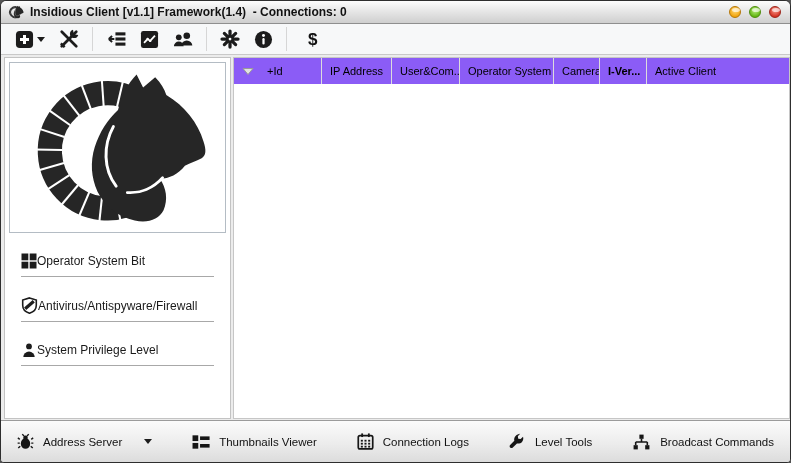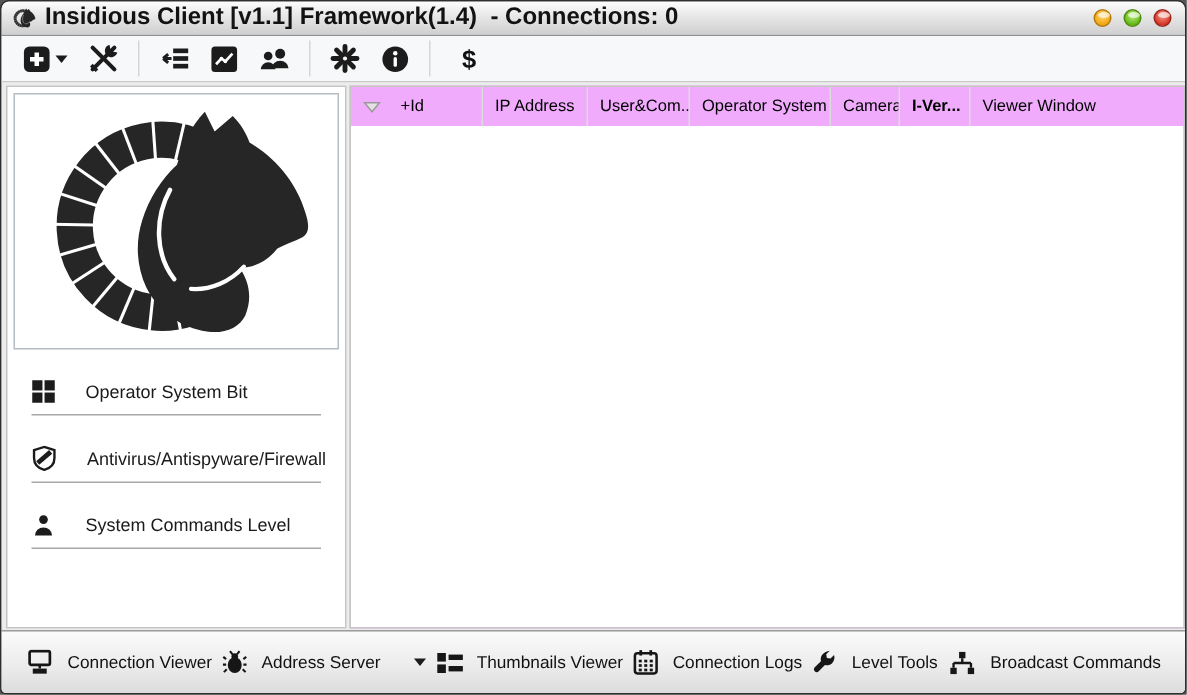--- a/index.html
+++ b/index.html
@@ -14,21 +14,21 @@
 
   
   .titlebar{
     height:23px; display:flex; align-items:center; gap:6px;
     padding:0 9px 0 7px;
     background:linear-gradient(#fdfdfd,#e7e7e7 45%,#cfcfcf);
     border-bottom:1px solid #8f8f8f;
     border-radius:5px 5px 0 0;
   }
   .title-icon{ width:16px; height:14px; flex:0 0 auto; }
-  .title-text{ font-size:16px; font-weight:bold; color:#121212; white-space:pre; }
+  .title-text{ font-size:12px; font-weight:bold; color:#121212; white-space:pre; }
   .win-controls{ margin-left:auto; display:flex; gap:8px; align-items:center; }
   .wc{ width:12px; height:12px; border-radius:50%; position:relative; }
   .wc::after{ content:""; position:absolute; left:2px; top:1px; width:8px; height:4px;
               border-radius:50%; background:rgba(255,255,255,.65); }
   .wc.min{ background:radial-gradient(circle at 50% 35%, #ffd97a, #f0a30a 75%); border:1px solid #b57708; }
   .wc.max{ background:radial-gradient(circle at 50% 35%, #b9ee80, #5fb40e 75%); border:1px solid #4e8c0c; }
   .wc.cls{ background:radial-gradient(circle at 50% 35%, #f5988a, #d32f20 75%); border:1px solid #9c241a; }
 
   
   .toolbar{
@@ -51,27 +51,27 @@
   .sidebar{
     width:227px; margin:2px 0 1px 3px; background:#fff;
     border:1px solid #c3c3c3; padding:4px 4px 0 4px; flex:0 0 auto;
   }
   .logo-box{
     border:1px solid #b4bcc4; height:171px; background:#fff;
     display:flex; align-items:center; justify-content:center;
   }
   .logo-box svg{ width:192px; height:158px; }
   .side-item{ margin-top:20px; padding:0 10px 0 12px; }
-  .side-row{ display:flex; align-items:center; gap:20px; }
+  .side-row{ display:flex; align-items:center; gap:0; }
   .side-row svg{ flex:0 0 auto; }
   .side-label{ font-size:12px; color:#1a1a1a; }
   .side-rule{ border:none; border-top:1px solid #a8a8a8; margin:7px 2px 0 0; }
 
   .table{
-    flex:1 1 auto; margin:2px 0 1px 2px; background:#f0abfc;
+    flex:1 1 auto; margin:2px 0 1px 2px; background:#8b5cf6;
     border:1px solid #c6c6c6; display:flex; flex-direction:column; overflow:hidden;
   }
   .thead{ display:flex; height:26px; align-items:stretch; font-size:11px; color:#000; }
   .hcell{ display:flex; align-items:center; padding-left:8px; border-right:1px solid #dcdcdc;
           white-space:nowrap; overflow:hidden; cursor:default; }
   .hcell.last{ border-right:none; flex:1 1 auto; }
   .w0{ width:88px; } .w1{ width:70px; } .w2{ width:68px; } .w3{ width:94px; }
   .w4{ width:46px; } .w5{ width:47px;font-weight:bold; }
   .filter-glyph{ margin-right:13px; display:block; }
   .tbody{ flex:1 1 auto; background:#fff; }
@@ -237,21 +237,21 @@
         </div>
         <hr class="side-rule">
       </div>
 
       <div class="side-item">
         <div class="side-row">
           <svg width="16" height="16" viewBox="0 0 16 16">
             <circle cx="8" cy="4.4" r="2.9" fill="#1c1c1c"></circle>
             <path d="M2.3 15 a5.7 5.4 0 0 1 11.4 0 z" fill="#1c1c1c"></path>
           </svg>
-          <span class="side-label">System Commands Level</span>
+          <span class="side-label">System Privilege Level</span>
         </div>
         <hr class="side-rule">
       </div>
     </div>
 
     <div class="table">
       <div class="thead">
         <div class="hcell w0">
           <svg class="filter-glyph" width="12" height="9" viewBox="0 0 12 9">
             <polygon points="1,1.5 11,1.5 6,7.5" fill="#e2e2e2" stroke="#9a9a9a" stroke-width="1"></polygon>
@@ -267,37 +267,29 @@
         <div class="hcell w3">
           <span>Operator System</span>
         </div>
         <div class="hcell w4">
           <span>Camera</span>
         </div>
         <div class="hcell w5">
           <span>I-Ver...</span>
         </div>
         <div class="hcell last">
-          <span>Viewer Window</span>
+          <span>Active Client</span>
         </div>
       </div>
       <div class="tbody"></div>
     </div>
   </div>
 
   <div class="bottombar">
 
-    <button class="bbtn">
-      <svg width="19" height="17" viewBox="0 0 18 16">
-        <rect x="2.6" y="1" width="12.8" height="8.6" rx="1" fill="none" stroke="#161616" stroke-width="1.7"></rect>
-        <line x1="9" y1="9.6" x2="9" y2="12" stroke="#161616" stroke-width="1.6"></line>
-        <rect x="4.6" y="12" width="8.8" height="3.2" fill="#161616"></rect>
-      </svg>
-      <span>Connection Viewer</span>
-    </button>
 
     <button class="bbtn">
       <svg width="17" height="17" viewBox="0 0 16 16">
         <g stroke="#161616" stroke-width="1.3">
           <line x1="5" y1="1" x2="6.6" y2="3"></line>
             <line x1="11" y1="1" x2="9.4" y2="3"></line>
           <line x1="2.6" y1="6" x2="0.8" y2="4.6"></line>
             <line x1="13.4" y1="6" x2="15.2" y2="4.6"></line>
           <line x1="2.6" y1="9.5" x2="0.6" y2="9.5"></line>
             <line x1="13.4" y1="9.5" x2="15.4" y2="9.5"></line>

